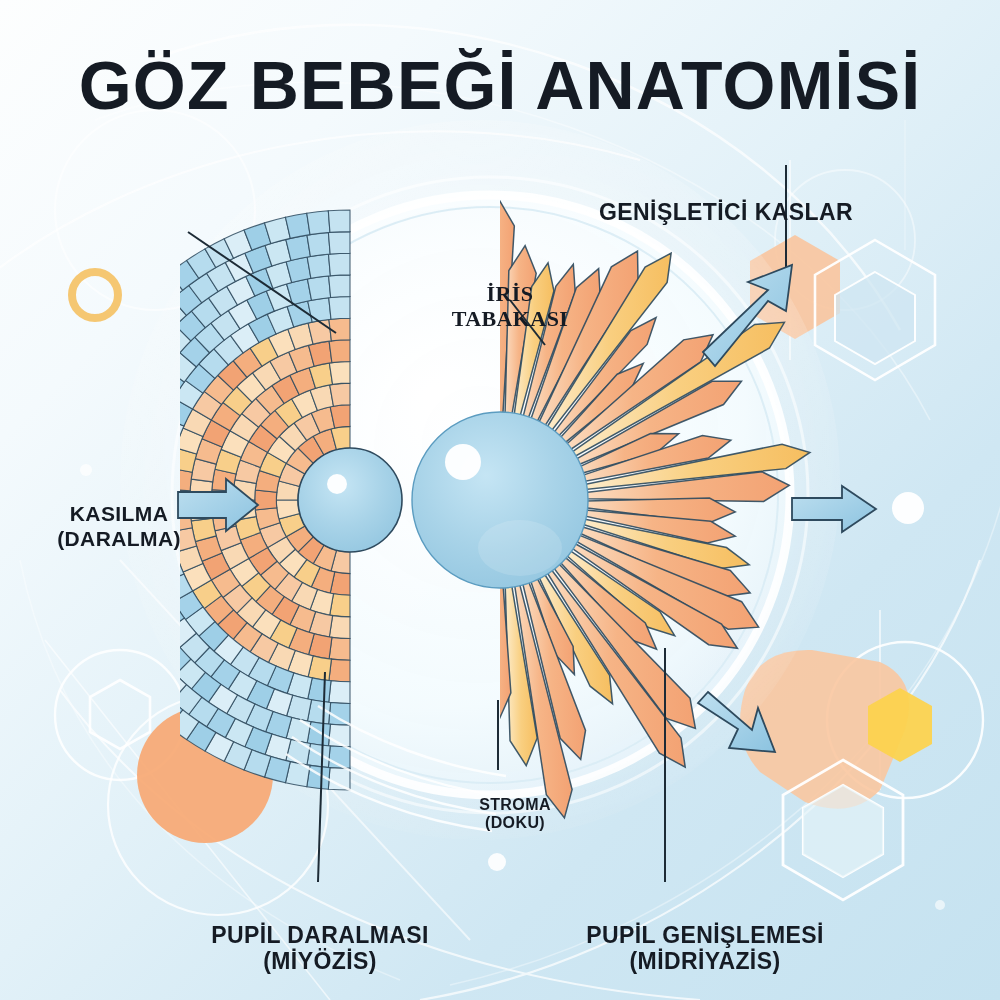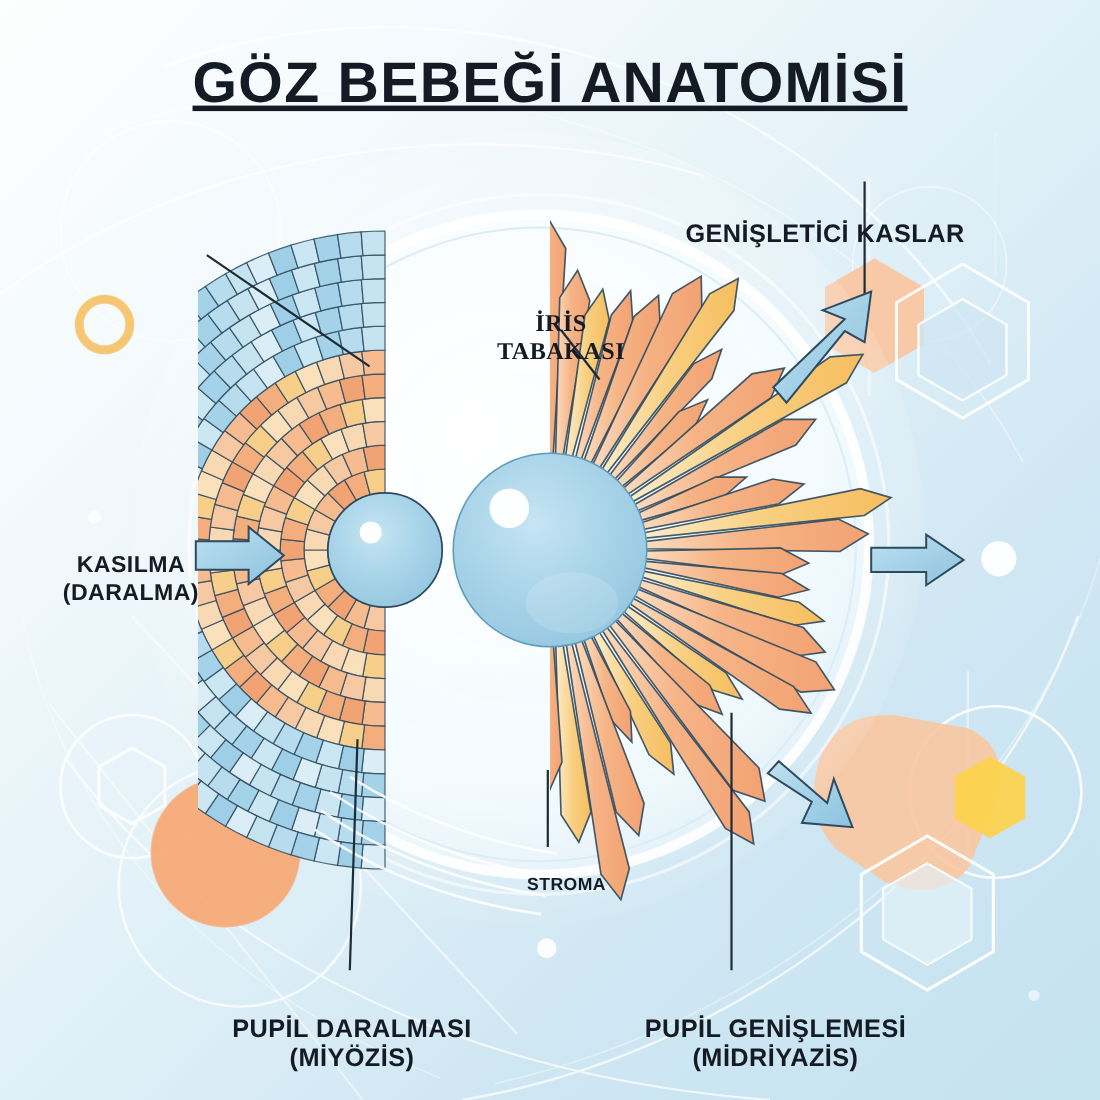--- a/index.html
+++ b/index.html
@@ -26,28 +26,27 @@
     color:#151b24;
     font-weight:700;
     letter-spacing:.4px;
     text-align:center;
     line-height:1.16;
     text-transform:uppercase;
     white-space:pre-line;
   }
   #page-title{
     left:0;right:0;top:46px;
-    font-size:52px;
+    font-size:68px;
     letter-spacing:1.2px;
     font-weight:800;
-    text-decoration:underline;
   }
   .lbl .sub{display:block;}
   #lbl-sphincter{left:130px;top:172px;width:290px;font-size:23px;}
-  #lbl-dilator{left:600px;top:172px;width:300px;font-size:23px;}
+  #lbl-dilator{left:576px;top:172px;width:300px;font-size:23px;}
   #lbl-iris{left:410px;top:255px;width:200px;font-size:22px;font-family:Liberation Serif, serif;}
   #lbl-contraction{left:14px;top:478px;width:210px;font-size:21px;}
   #lbl-pupil{left:398px;top:478px;width:230px;font-size:23px;}
   #lbl-stroma{left:420px;top:777px;width:190px;font-size:16px;}
   #lbl-miosis{left:170px;top:895px;width:300px;font-size:23px;}
   #lbl-mydriasis{left:555px;top:895px;width:300px;font-size:23px;}
 </style>
 </head>
 <body>
 
@@ -566,20 +565,21 @@
   </div>
 
   <div class="lbl" id="lbl-contraction">
     <span>KASILMA</span>
     <span class="sub">(DARALMA)</span>
   </div>
 
 
   <div class="lbl" id="lbl-stroma">
     <span>STROMA</span>
+    <span class="sub">(DOKU)</span>
   </div>
 
   <div class="lbl" id="lbl-miosis">
     <span>PUPİL DARALMASI</span>
     <span class="sub">(MİYÖZİS)</span>
   </div>
 
   <div class="lbl" id="lbl-mydriasis">
     <span>PUPİL GENİŞLEMESİ</span>
     <span class="sub">(MİDRİYAZİS)</span>

